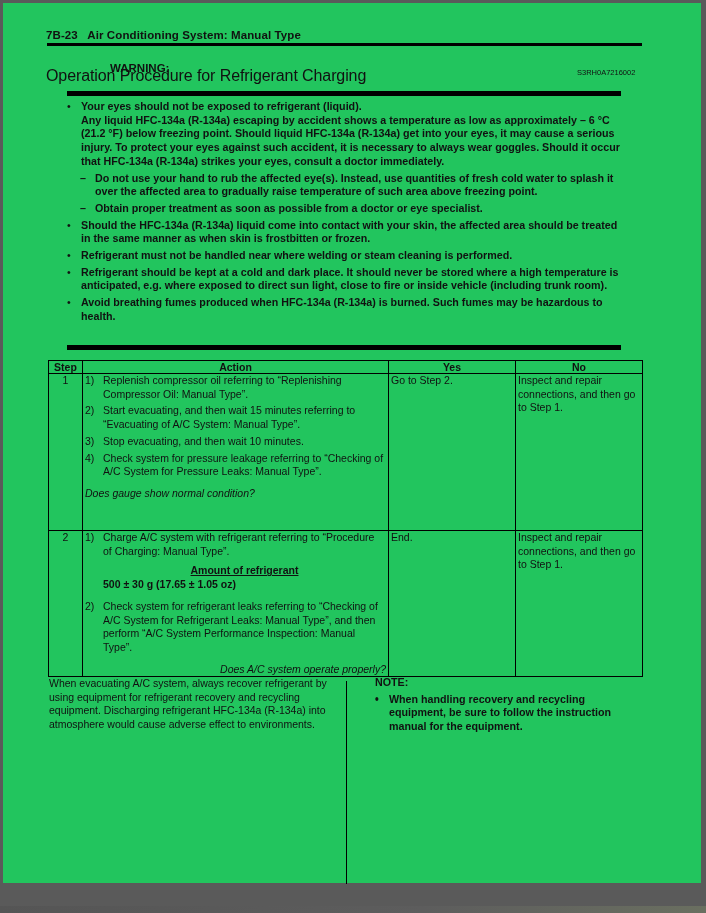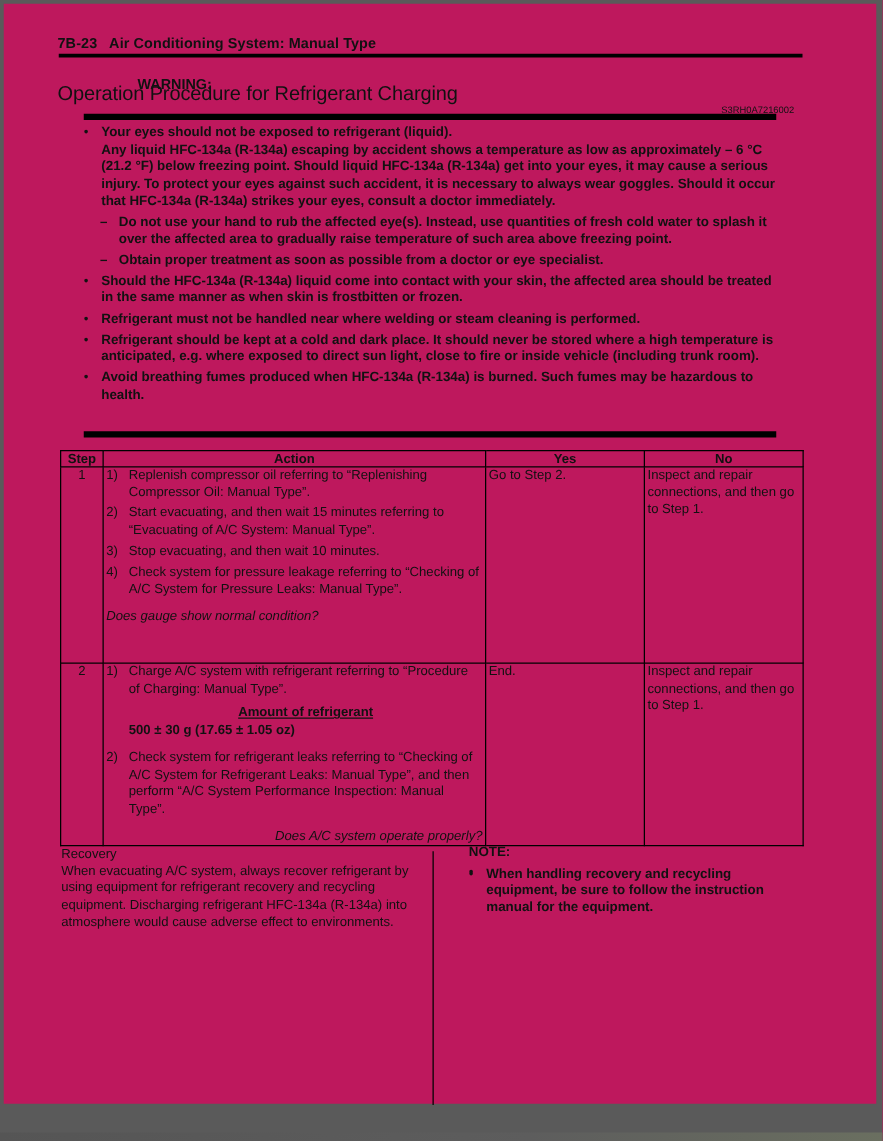--- a/index.html
+++ b/index.html
@@ -4,39 +4,39 @@
 <style>
   html, body { margin:0; padding:0; }
   body {
     width:706px; height:913px; overflow:hidden;
     background:#5a5a5a;
     font-family:"Liberation Sans", sans-serif;
     color:#111;
   }
   #page {
     position:absolute; left:3px; top:3px; width:698px; height:880px;
-    background:#be185d;
+    background:#22c55e;
   }
   #bottom-strip {
     position:absolute; left:0; top:906px; width:706px; height:7px;
     background:linear-gradient(90deg,#555 0%,#5d5d5d 60%,#6a6f60 100%);
   }
   .hdr {
     position:absolute; left:43px; top:26px; font-size:11.5px; font-weight:bold;
     letter-spacing:0.1px;
   }
   .hdr-rule {
     position:absolute; left:44px; top:40px; width:595px; height:3px; background:#000;
   }
   .title {
     position:absolute; left:43px; top:64px; font-size:16px; font-weight:normal;
     letter-spacing:-0.1px;
   }
   .code {
-    position:absolute; left:574px; top:80px; font-size:7.5px;
+    position:absolute; left:574px; top:65px; font-size:7.5px;
   }
   .warn-label {
     position:absolute; left:63px; top:59px; font-size:11.5px; font-weight:bold;margin-left:44px;
   }
   .warn-rule-top {
     position:absolute; left:64px; top:88px; width:554px; height:5px; background:#000;
   }
   .warn-rule-bot {
     position:absolute; left:64px; top:342px; width:554px; height:5px; background:#000;
   }
@@ -187,21 +187,20 @@
           </div>
           <div class="question" style="margin-top:8px;text-align:right;">Does A/C system operate properly?</div>
         </td>
         <td>End.</td>
         <td>Inspect and repair connections, and then go to Step 1.</td>
       </tr>
     </tbody>
   </table>
 
   <div class="recovery">
-    <div>Recovery</div>
     <div>When evacuating A/C system, always recover refrigerant by using equipment for refrigerant recovery and recycling equipment. Discharging refrigerant HFC-134a (R-134a) into atmosphere would cause adverse effect to environments.</div>
   </div>
 
   <div class="vline"></div>
 
   <div class="note">
     <div class="note-label">NOTE:</div>
     <div class="bl">
       <span class="dot">•</span>
     </div>

